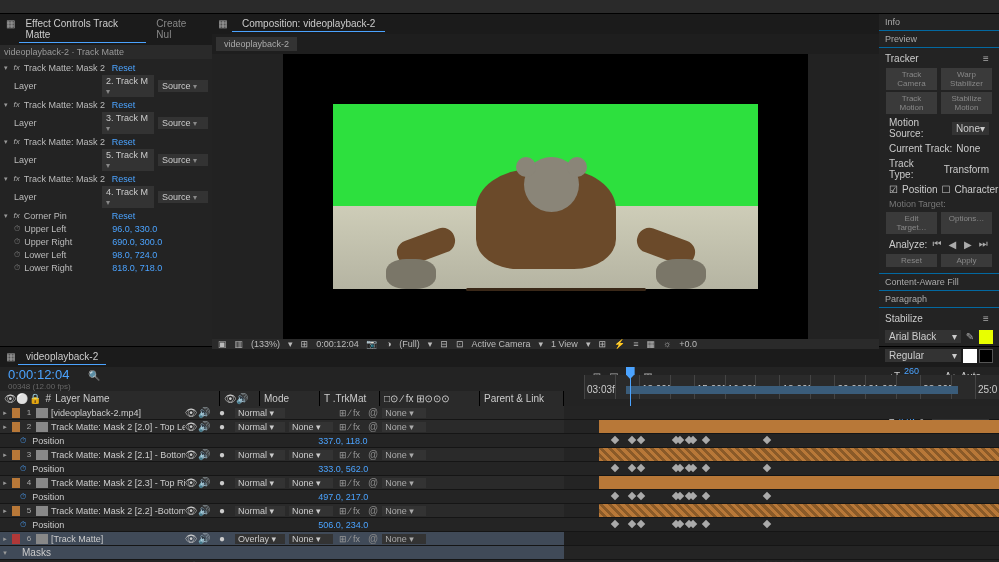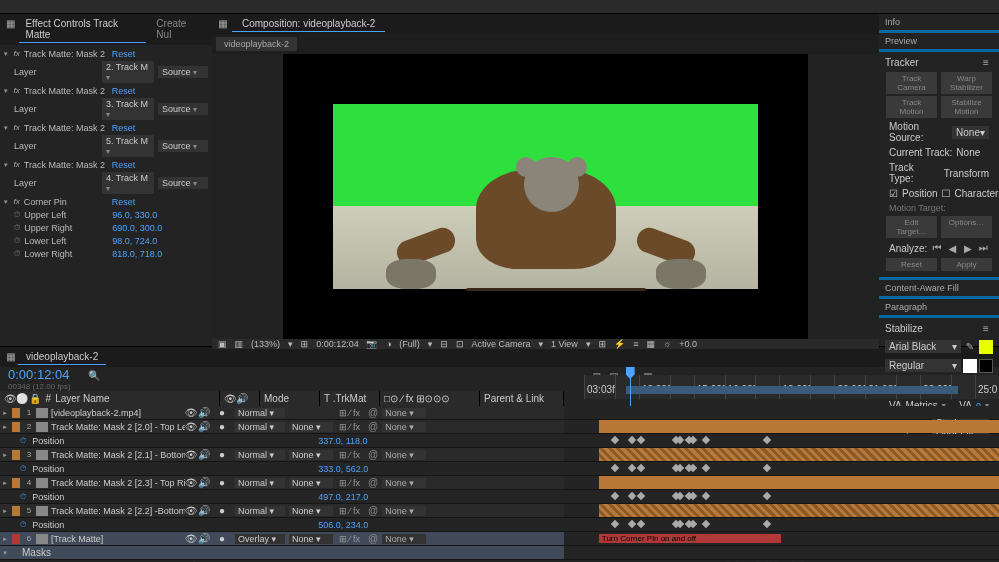--- a/index.html
+++ b/index.html
@@ -41,21 +41,21 @@
 .puppet-arm.la{bottom:30px;left:20px;transform:rotate(-20deg);}
 .puppet-arm.ra{bottom:30px;right:20px;transform:rotate(20deg);}
 .puppet-hand{position:absolute;width:50px;height:30px;background:#7a7668;border-radius:40%;bottom:0;}
 .puppet-hand.lh{left:10px;}
 .puppet-hand.rh{right:10px;}
 .puppet-tail{position:absolute;width:180px;height:3px;background:#3a2818;bottom:-2px;left:90px;border-radius:2px;}
 .viewer-ctrl{height:22px;background:#2a2a2a;display:flex;align-items:center;gap:8px;padding:0 6px;}
 .vc-item{font-size:9px;color:#bbb;display:flex;align-items:center;gap:3px;}
 
 .right-panel{width:120px;background:#232323;display:flex;flex-direction:column;}
-.rp-section{padding:3px 6px;border-bottom:3px solid #0369a1;color:#aaa;font-size:9px;}
+.rp-section{padding:3px 6px;border-bottom:1px solid #0369a1;color:#aaa;font-size:9px;}
 .rp-header{display:flex;justify-content:space-between;align-items:center;}
 .rp-body{padding:2px 0;}
 .rp-field{padding:2px 4px;color:#777;font-size:9px;display:flex;align-items:center;gap:4px;}
 .rp-dropdown{background:#333;padding:1px 4px;font-size:9px;color:#ccc;display:flex;justify-content:space-between;margin:2px 0;}
 .rp-btn{background:#3a3a3a;padding:2px 4px;color:#888;text-align:center;font-size:8px;margin:1px;}
 .swatch{width:14px;height:14px;display:inline-block;}
 .swatch.yellow{background:#e8ff00;}
 .swatch.white{background:#fff;}
 .swatch.black{background:#000;border:1px solid #555;}
 
@@ -111,20 +111,21 @@
 
 <div class="main-area">
 
   <div class="left-panel">
     <div class="panel-tabs">
       <span class="icon-btn">▦</span>
       <span class="panel-tab active">Effect Controls Track Matte</span>
       <span style="flex:1"></span>
       <span class="panel-tab">Create Nul</span>
     </div>
+    <div class="left-panel-sub">videoplayback-2 · Track Matte</div>
     <div class="effect-list" id="eff-list">
         <div class="eff-row">
           <span class="twirl">▾</span>
           <span class="fx">fx</span>
           <span class="eff-name">Track Matte: Mask 2 [2.0]</span>
           <span class="eff-reset">Reset</span>
         </div>
         <div class="eff-row eff-indent">
           <span class="eff-name">Layer</span>
           <span class="eff-dropdown">2. Track M <span class="caret">▾</span></span>
@@ -605,25 +606,20 @@
             <span class="lr-dot">👁</span>
             <span class="lr-dot">🔊</span>
           </span>
     <span class="lr-lock">●</span>
     <span class="lr-select">Overlay ▾</span>
     <span class="lr-none">None ▾</span>
     <span class="lr-effects">⊞ ∕ fx</span>
     <span style="color:#888;margin:0 4px;">@</span>
     <span class="lr-parent">None ▾</span>
         </div>
-        <div class="lr-right">
-          <div class="lr-bar redlbl" style="left: 8%; width: 42%;">
-            <div class="lr-bartext">Turn Corner Pin on and off</div>
-          </div>
-        </div>
       </div>
       <div class="layer-row">
         <div class="lr-left sub lr-selected">
           <span class="lr-twirl">▾</span>
           <span style="padding-left:12px;">Masks</span>
         </div>
         <div class="lr-right"></div>
       </div>
       <div class="layer-row">
         <div class="lr-left sub">

